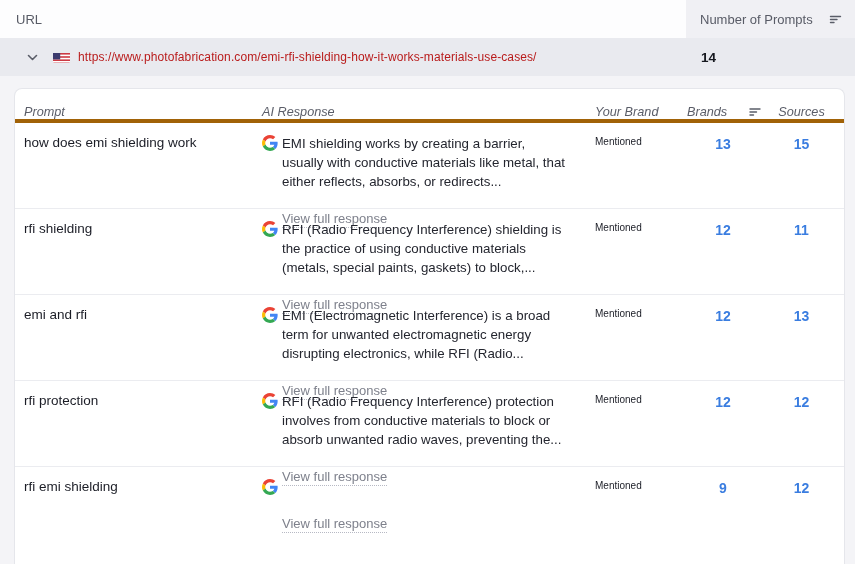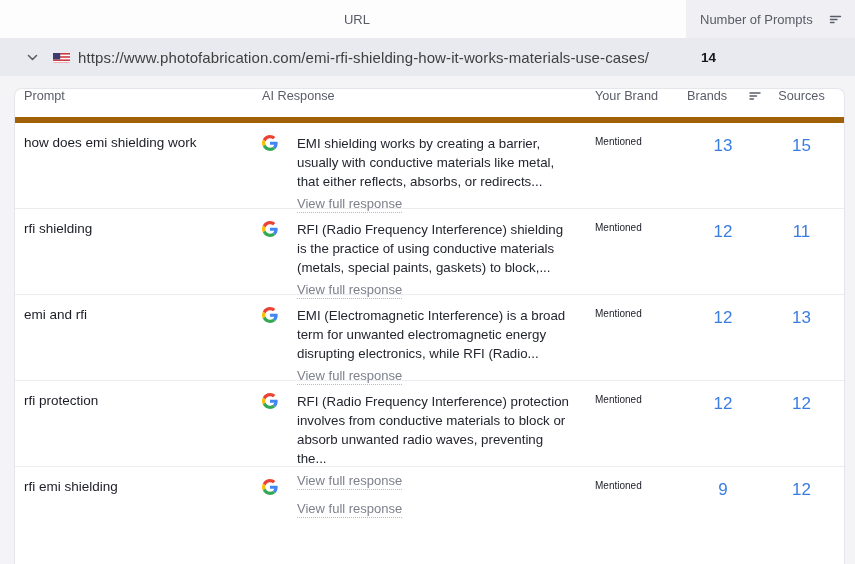--- a/index.html
+++ b/index.html
@@ -9,67 +9,67 @@
     background: #ffffff;
     color: #1b1d26;
     overflow: hidden;
   }
   :root { --accent: #3a7de0; }
 
   
   .top-header { display: flex; height: 38px; background: #fdfdfe; }
   .th-url {
     flex: 1; display: flex; align-items: center;
-    padding-left: 28px; color: #585b66; font-size: 13px; justify-content: center;
+    padding-left: 16px; color: #585b66; font-size: 13px;
   }
   .th-prompts {
     width: 169px; background: #f0f0f4; display: flex; align-items: center;
     gap: 16px; padding-left: 14px; color: #585b66; font-size: 13px;
   }
   .url-row { display: flex; height: 38px; background: #e9eaef; align-items: center; }
   .ur-left { flex: 1; display: flex; align-items: center; padding-left: 26px; }
   .chev { width: 14px; height: 14px; margin-right: 13px; cursor: pointer; flex: 0 0 auto; display:flex; align-items:center; }
   .flag { width: 17px; height: 12px; margin-right: 8px; flex: 0 0 auto; border-radius: 1.5px; overflow: hidden; }
-  .url-text { font-size: 15px; color: #404040; letter-spacing: 0.1px; cursor: pointer; }
+  .url-text { font-size: 12px; color: #b91c1c; letter-spacing: 0.1px; cursor: pointer; }
   .ur-right { width: 169px; padding-left: 15px; font-size: 13.5px; color: #16181f; font-weight: bold; }
 
   .gap-band { height: 12px; background: #f4f4f7; }
 
   
   .card-wrap { background: #f4f4f7; padding: 0 10px 0 14px; height: 476px; }
   .card {
     background: #fff; height: 100%;
     border: 1px solid #e5e6eb; border-bottom: none;
     border-radius: 8px 8px 0 0; overflow: hidden;
   }
   .sub-header {
-    display: flex; align-items: flex-start; height: 34px;
-    border-bottom: 6px solid #a16207;
-    color: #5a5d68; font-size: 12.7px;
+    display: flex; align-items: flex-end; height: 34px;
+    border-bottom: 4px solid #a16207;
+    color: #5a5d68; font-size: 12.7px; font-style: italic;
   }
   .col-prompt  { width: 247px; padding-left: 9px; }
   .col-resp    { flex: 1; }
   .col-brand   { width: 110px; padding-left: 18px; }
   .col-brands  { width: 72px;  text-align: center; }
   .col-sources { width: 85px;  text-align: center; }
   .col-brands .hdr-inner { display: inline-flex; align-items: center; gap: 22px; }
 
   .row { display: flex; align-items: flex-start; height: 86px; padding-top: 11px; border-bottom: 1px solid #ebecf0; }
   .row:last-child { height: auto; border-bottom: none; }
   .r-prompt { width: 247px; padding-left: 9px; font-size: 13.5px; color: #1b1d26; line-height: 18px; }
-  .r-resp { flex: 1; display: flex; gap: 19px; padding-right: 8px; }
+  .r-resp { flex: 1; display: flex; gap: 4px; padding-right: 8px; }
   .g-icon { width: 16px; height: 16px; flex: 0 0 auto; margin-top: 1px; }
   .resp-body { max-width: 295px; }
   .resp-text { font-size: 13.3px; line-height: 19px; color: #24262f; }
   .view-link {
-    display: inline-block; margin-top: 4px; font-size: 13px; color: #7e818c;
+    display: inline-block; margin-top: 19px; font-size: 13px; color: #7e818c;
     border-bottom: 1px dotted #b7b9c4; cursor: pointer; line-height: 17px; text-align: center;
   }
   .r-brand { width: 110px; padding-left: 18px; font-size: 10px; color: #1b1d26; padding-top: 2px; }
-  .r-brands, .r-sources { font-size: 17px; font-weight: 400; color: var(--accent); text-align: center; padding-top: 2px; cursor: pointer; }
+  .r-brands, .r-sources { font-size: 14px; font-weight: 700; color: var(--accent); text-align: center; padding-top: 2px; cursor: pointer; }
   .r-brands { width: 72px; }
   .r-sources { width: 85px; }
 
   .sort-icon { display: inline-block; line-height: 0; }
 </style>
 </head>
 <body>
 
 <div class="top-header">
   <div class="th-url">

